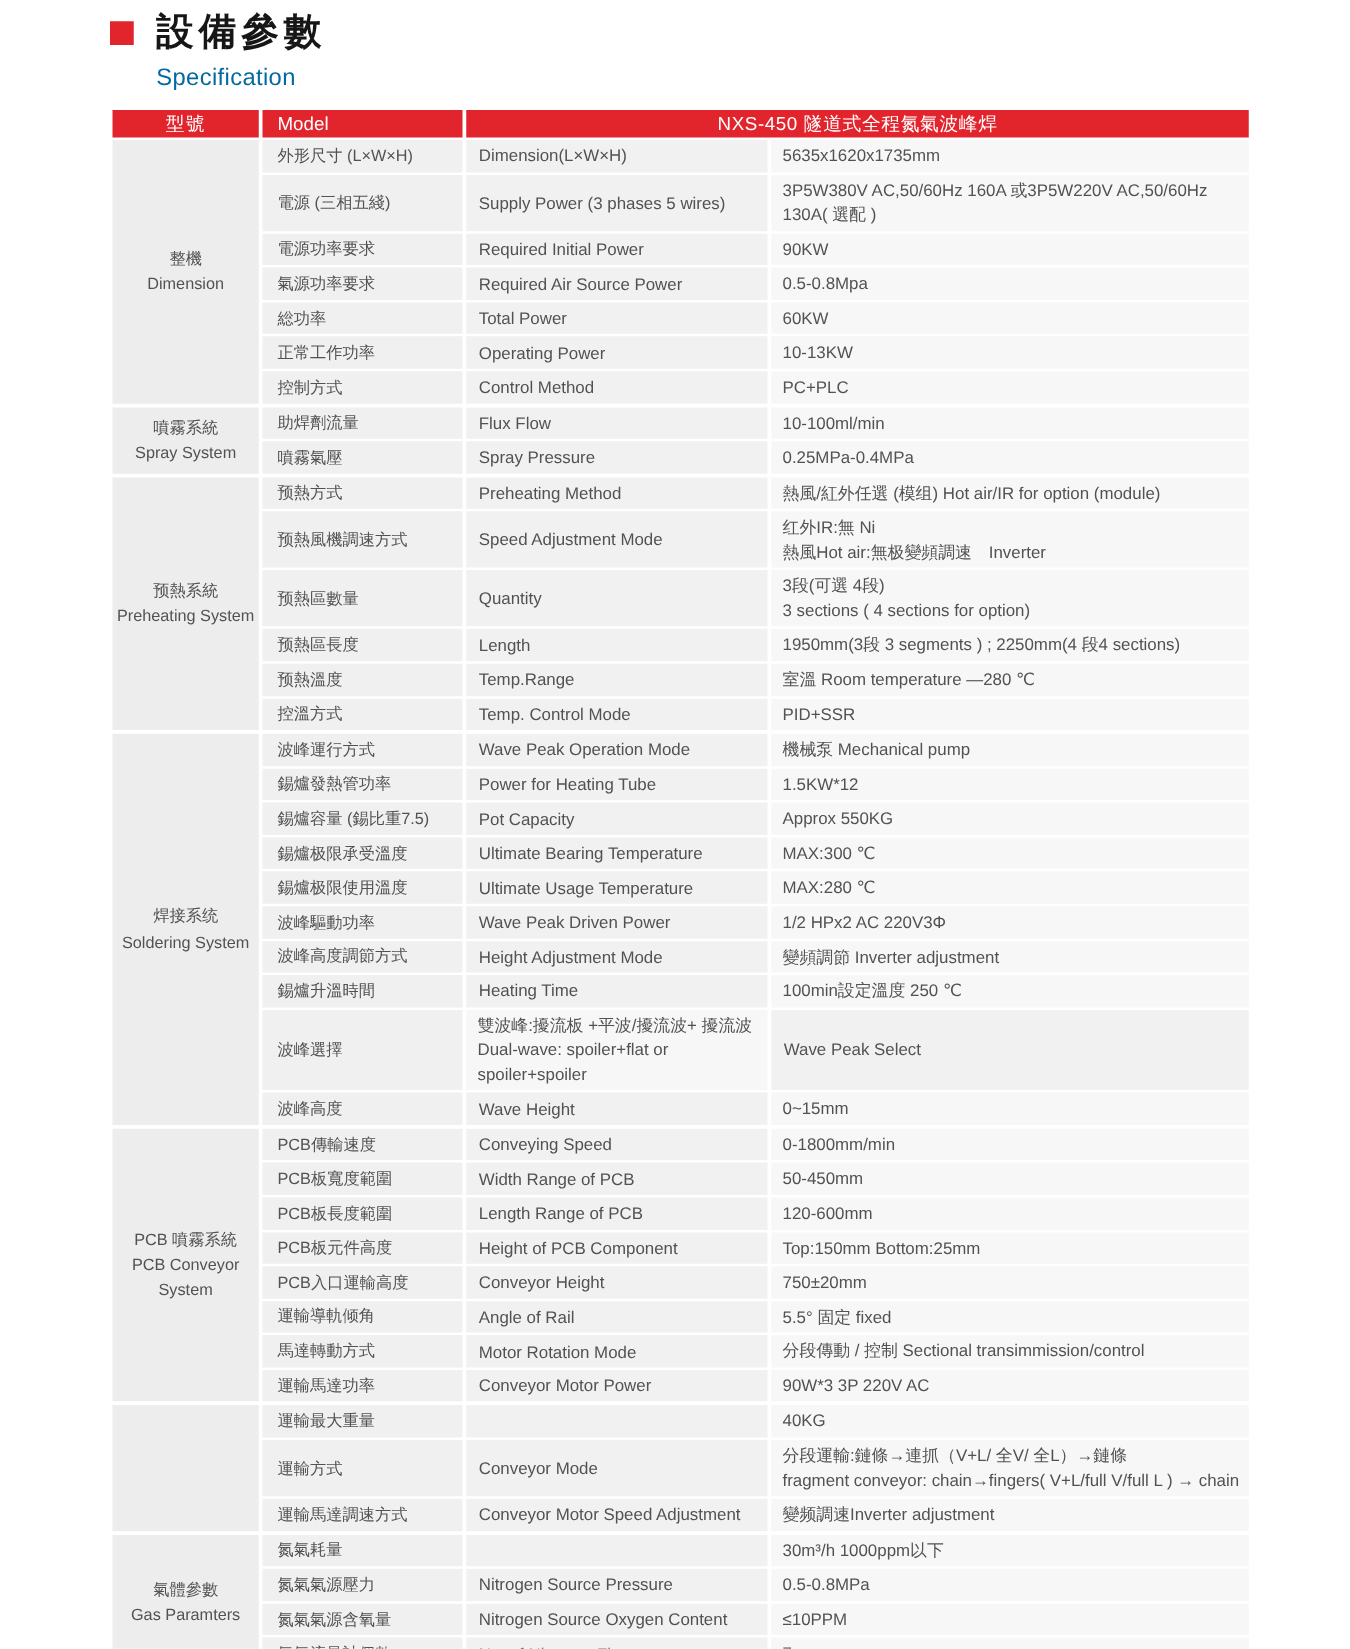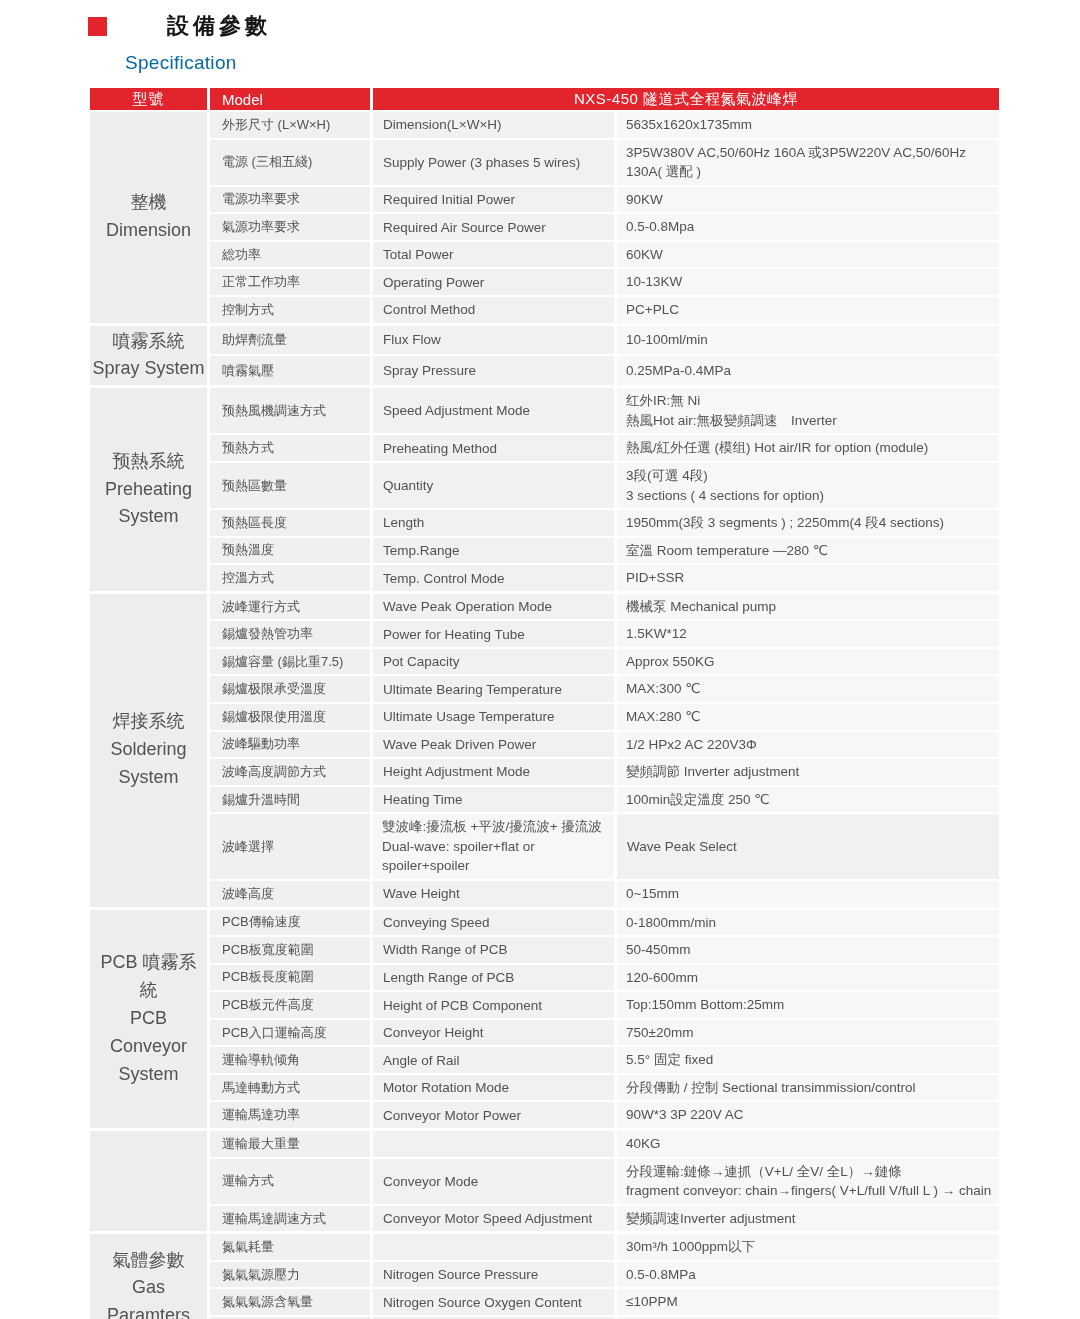--- a/index.html
+++ b/index.html
@@ -18,37 +18,37 @@
     width:1080px;height:1319px;background:#ffffff;
     font-family:"Liberation Sans","DejaVu Sans",sans-serif;
     color:var(--txt);overflow:hidden;
   }
   .page{position:relative;width:1080px;height:1319px;}
 
   
   .title-block{padding:8px 0 0 88px;}
   .title-row{display:flex;align-items:center;}
   .bullet{width:19px;height:19px;background:var(--red);margin-right:18px;flex:0 0 auto;}
-  .page-title{font-size:22px;font-weight:600;color:var(--ink);letter-spacing:4px;line-height:36px;margin-left:42px;}
+  .page-title{font-size:30px;font-weight:600;color:var(--ink);letter-spacing:4px;line-height:36px;}
   .page-subtitle{margin:8px 0 0 37px;font-size:19px;font-weight:500;color:#0369a1;letter-spacing:0.3px;}
 
   
   .spec-table{margin:14px 0 0 90px;width:909px;}
   .thead{display:grid;grid-template-columns:117px 160px 1fr;column-gap:3px;margin-bottom:2px;}
   .thead .hcell{background:var(--red);color:#fff;height:22px;display:flex;align-items:center;font-size:15px;}
   .h-c1{justify-content:center;letter-spacing:1px;}
   .h-c2{padding-left:12px;}
   .h-c3{justify-content:center;letter-spacing:0.5px;}
 
   .section{display:flex;column-gap:3px;margin-bottom:3px;}
   .section:last-of-type{margin-bottom:0;}
   .section-label{
     width:117px;flex:0 0 auto;background:var(--c1);
     display:flex;flex-direction:column;justify-content:center;align-items:center;
-    text-align:center;font-size:18px;line-height:1.55;color:#525252;padding:2px;
+    text-align:center;font-size:13px;line-height:1.55;color:#525252;padding:2px;
   }
   .rows{flex:1;display:flex;flex-direction:column;row-gap:2px;}
   .row{display:grid;grid-template-columns:160px 241px 1fr;column-gap:3px;flex:1;}
   .cell{display:flex;align-items:center;font-size:13px;min-height:24.5px;padding:3px 6px;color:#525252;}
   .c-zh{background:var(--c2);padding-left:12px;}
   .c-en{background:var(--c3);padding-left:10px;font-size:13.5px;}
   .c-val{background:var(--c4);padding-left:9px;font-size:13.5px;white-space:pre-line;line-height:1.45;}
 </style>
 </head>
 <body>
@@ -131,31 +131,31 @@
             </div>
           </div>
         </div>
         <div class="section">
           <div class="section-label">
             <div>预熱系統</div>
             <div>Preheating System</div>
           </div>
           <div class="rows">
             <div class="row">
+              <div class="cell c-zh">预熱方式</div>
+              <div class="cell c-en">Preheating Method</div>
+              <div class="cell c-val">熱風/紅外任選 (模组)  Hot air/IR for option (module)</div>
+            </div>
+            <div class="row">
               <div class="cell c-zh">预熱風機調速方式</div>
               <div class="cell c-en">Speed Adjustment Mode</div>
               <div class="cell c-val">红外IR:無  Ni
 熱風Hot air:無极變頻調速　Inverter</div>
             </div>
             <div class="row">
-              <div class="cell c-zh">预熱方式</div>
-              <div class="cell c-en">Preheating Method</div>
-              <div class="cell c-val">熱風/紅外任選 (模组)  Hot air/IR for option (module)</div>
-            </div>
-            <div class="row">
               <div class="cell c-zh">预熱區數量</div>
               <div class="cell c-en">Quantity</div>
               <div class="cell c-val">3段(可選 4段)
 3 sections ( 4 sections for option)</div>
             </div>
             <div class="row">
               <div class="cell c-zh">预熱區長度</div>
               <div class="cell c-en">Length</div>
               <div class="cell c-val">1950mm(3段 3 segments ) ; 2250mm(4 段4 sections)</div>
             </div>

